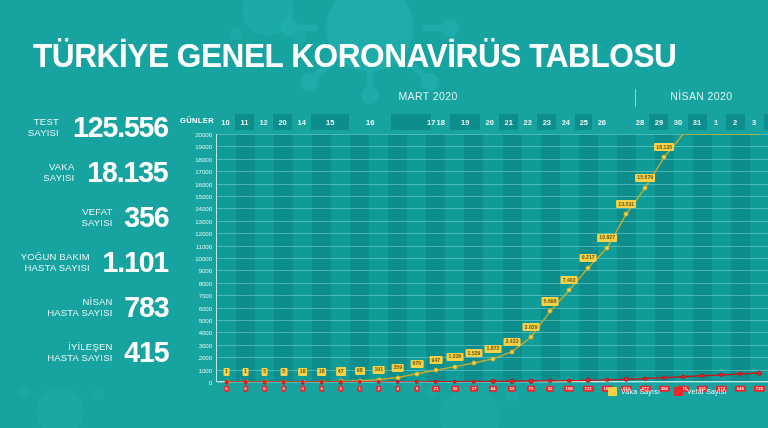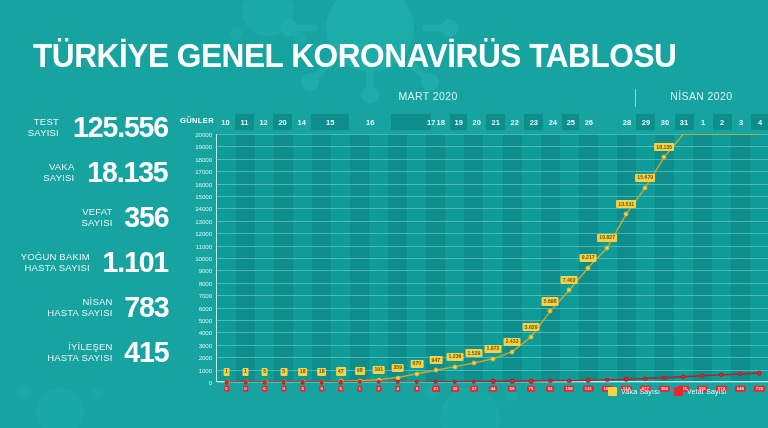--- a/index.html
+++ b/index.html
@@ -197,21 +197,21 @@
   <div class="day-bar" id="day-bar">
       <div class="day-cell" style="width: 19.0345px;">10</div>
       <div class="day-cell alt" style="width: 19.0345px;">11</div>
       <div class="day-cell" style="width: 19.0345px;">12</div>
       <div class="day-cell alt" style="width: 19.0345px;">20</div>
       <div class="day-cell" style="width: 19.0345px;">14</div>
       <div class="day-cell alt" style="width: 38px;">15</div>
       <div class="day-cell" style="width: 42px;">16</div>
       <div class="day-cell alt" style="width: 23px; padding-left: 40px;">17</div>
       <div class="day-cell" style="width: 19.0345px;">18</div>
-      <div class="day-cell alt" style="width: 17px;">19</div>
+      <div class="day-cell alt" style="width: 30px;">19</div>
       <div class="day-cell" style="width: 19.0345px;">20</div>
       <div class="day-cell alt" style="width: 19.0345px;">21</div>
       <div class="day-cell" style="width: 19.0345px;">22</div>
       <div class="day-cell alt" style="width: 19.0345px;">23</div>
       <div class="day-cell" style="width: 19.0345px;">24</div>
       <div class="day-cell alt" style="width: 17px;">25</div>
       <div class="day-cell" style="width: 19.0345px;">26</div>
       <div class="day-cell alt" style="width: 19.0345px; margin-top: 28px;">27</div>
       <div class="day-cell" style="width: 19.0345px;">28</div>
       <div class="day-cell alt" style="width: 19.0345px;">29</div>

